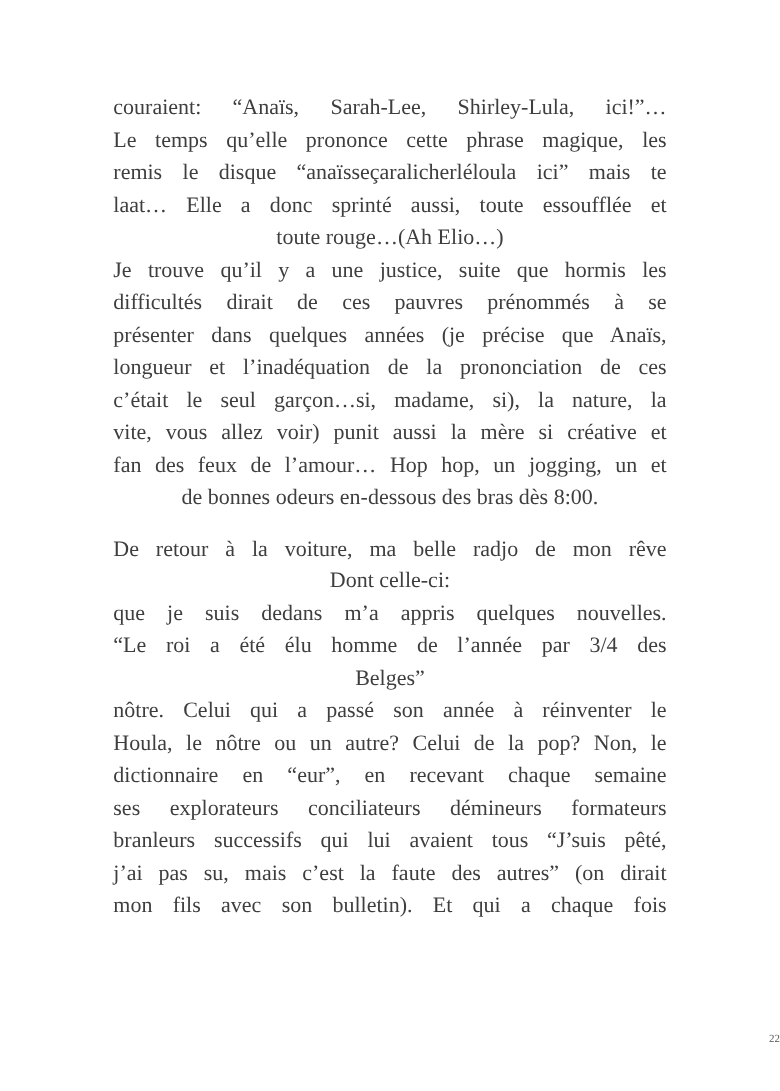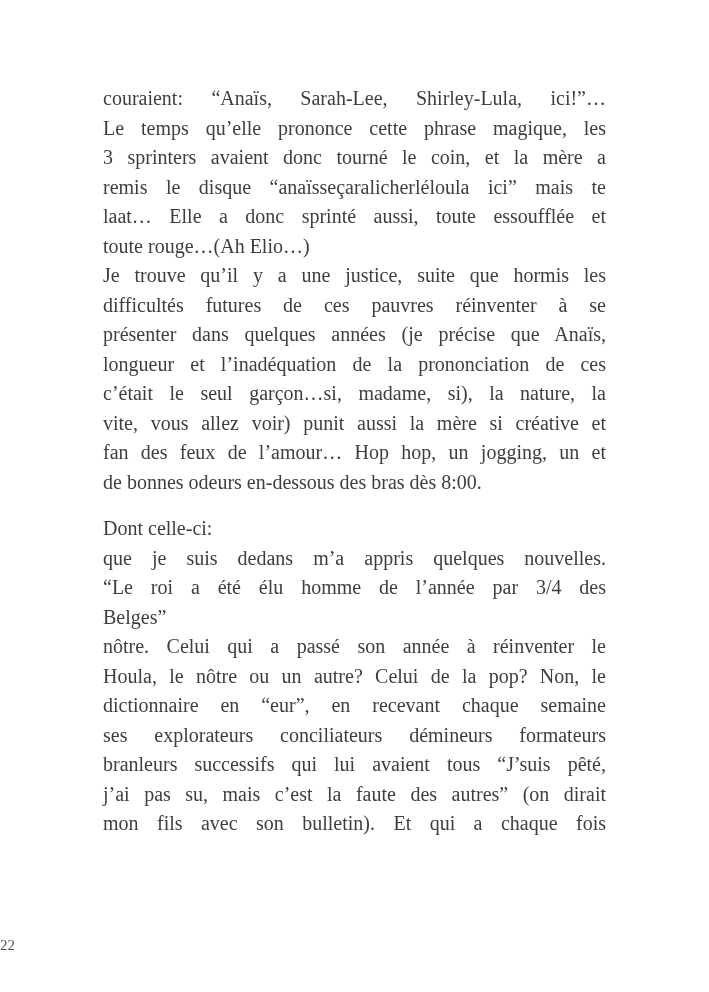--- a/index.html
+++ b/index.html
@@ -20,61 +20,61 @@
     left: 103px;
     top: 84px;
     width: 503px;
     color: #3e3e3e;
     font-size: 20px;
     line-height: 29.5px;
   }
   .paragraph { margin: 0; }
   .paragraph.space-before { margin-top: 17px; }
   .line {
-    text-align: left;
+    text-align: center;
   }
   .line.just {
     text-align: justify;
     text-align-last: justify;
   }
   .page-number {
     position: absolute;
     top: 937px;
     left: 0;
     width: 709px;
-    text-align: left;
-    font-size: 15px;
+    text-align: right;
+    font-size: 10px;
     line-height: 16px;
     color: #565656;
   }
 </style>
 </head>
 <body>
 
 <div class="page">
   <div class="text-block" id="text-block">
       <div class="paragraph">
         <div class="line just">couraient: “Anaïs, Sarah-Lee, Shirley-Lula, ici!”…</div>
         <div class="line just">Le temps qu’elle prononce cette phrase magique, les</div>
-        <div class="line just">3 sprinters avaient donc tourné le coin, et la mère a</div>
         <div class="line just">remis le disque “anaïsseçaralicherléloula ici” mais te</div>
         <div class="line just">laat… Elle a donc sprinté aussi, toute essoufflée et</div>
         <div class="line">toute rouge…(Ah Elio…)</div>
       </div>
       <div class="paragraph">
         <div class="line just">Je trouve qu’il y a une justice, suite que hormis les</div>
-        <div class="line just">difficultés futures de ces pauvres réinventer à se</div>
+        <div class="line just">difficultés dirait de ces pauvres prénommés à se</div>
         <div class="line just">présenter dans quelques années (je précise que Anaïs,</div>
         <div class="line just">longueur et l’inadéquation de la prononciation de ces</div>
         <div class="line just">c’était le seul garçon…si, madame, si), la nature, la</div>
         <div class="line just">vite, vous allez voir) punit aussi la mère si créative et</div>
         <div class="line just">fan des feux de l’amour… Hop hop, un jogging, un et</div>
         <div class="line">de bonnes odeurs en-dessous des bras dès 8:00.</div>
       </div>
       <div class="paragraph space-before">
+        <div class="line just">De retour à la voiture, ma belle radjo de mon rêve</div>
         <div class="line">Dont celle-ci:</div>
         <div class="line just">que je suis dedans m’a appris quelques nouvelles.</div>
       </div>
       <div class="paragraph">
         <div class="line just">“Le roi a été élu homme de l’année par 3/4 des</div>
         <div class="line">Belges”</div>
       </div>
       <div class="paragraph">
         <div class="line just">nôtre. Celui qui a passé son année à réinventer le</div>
         <div class="line just">Houla, le nôtre ou un autre? Celui de la pop? Non, le</div>

